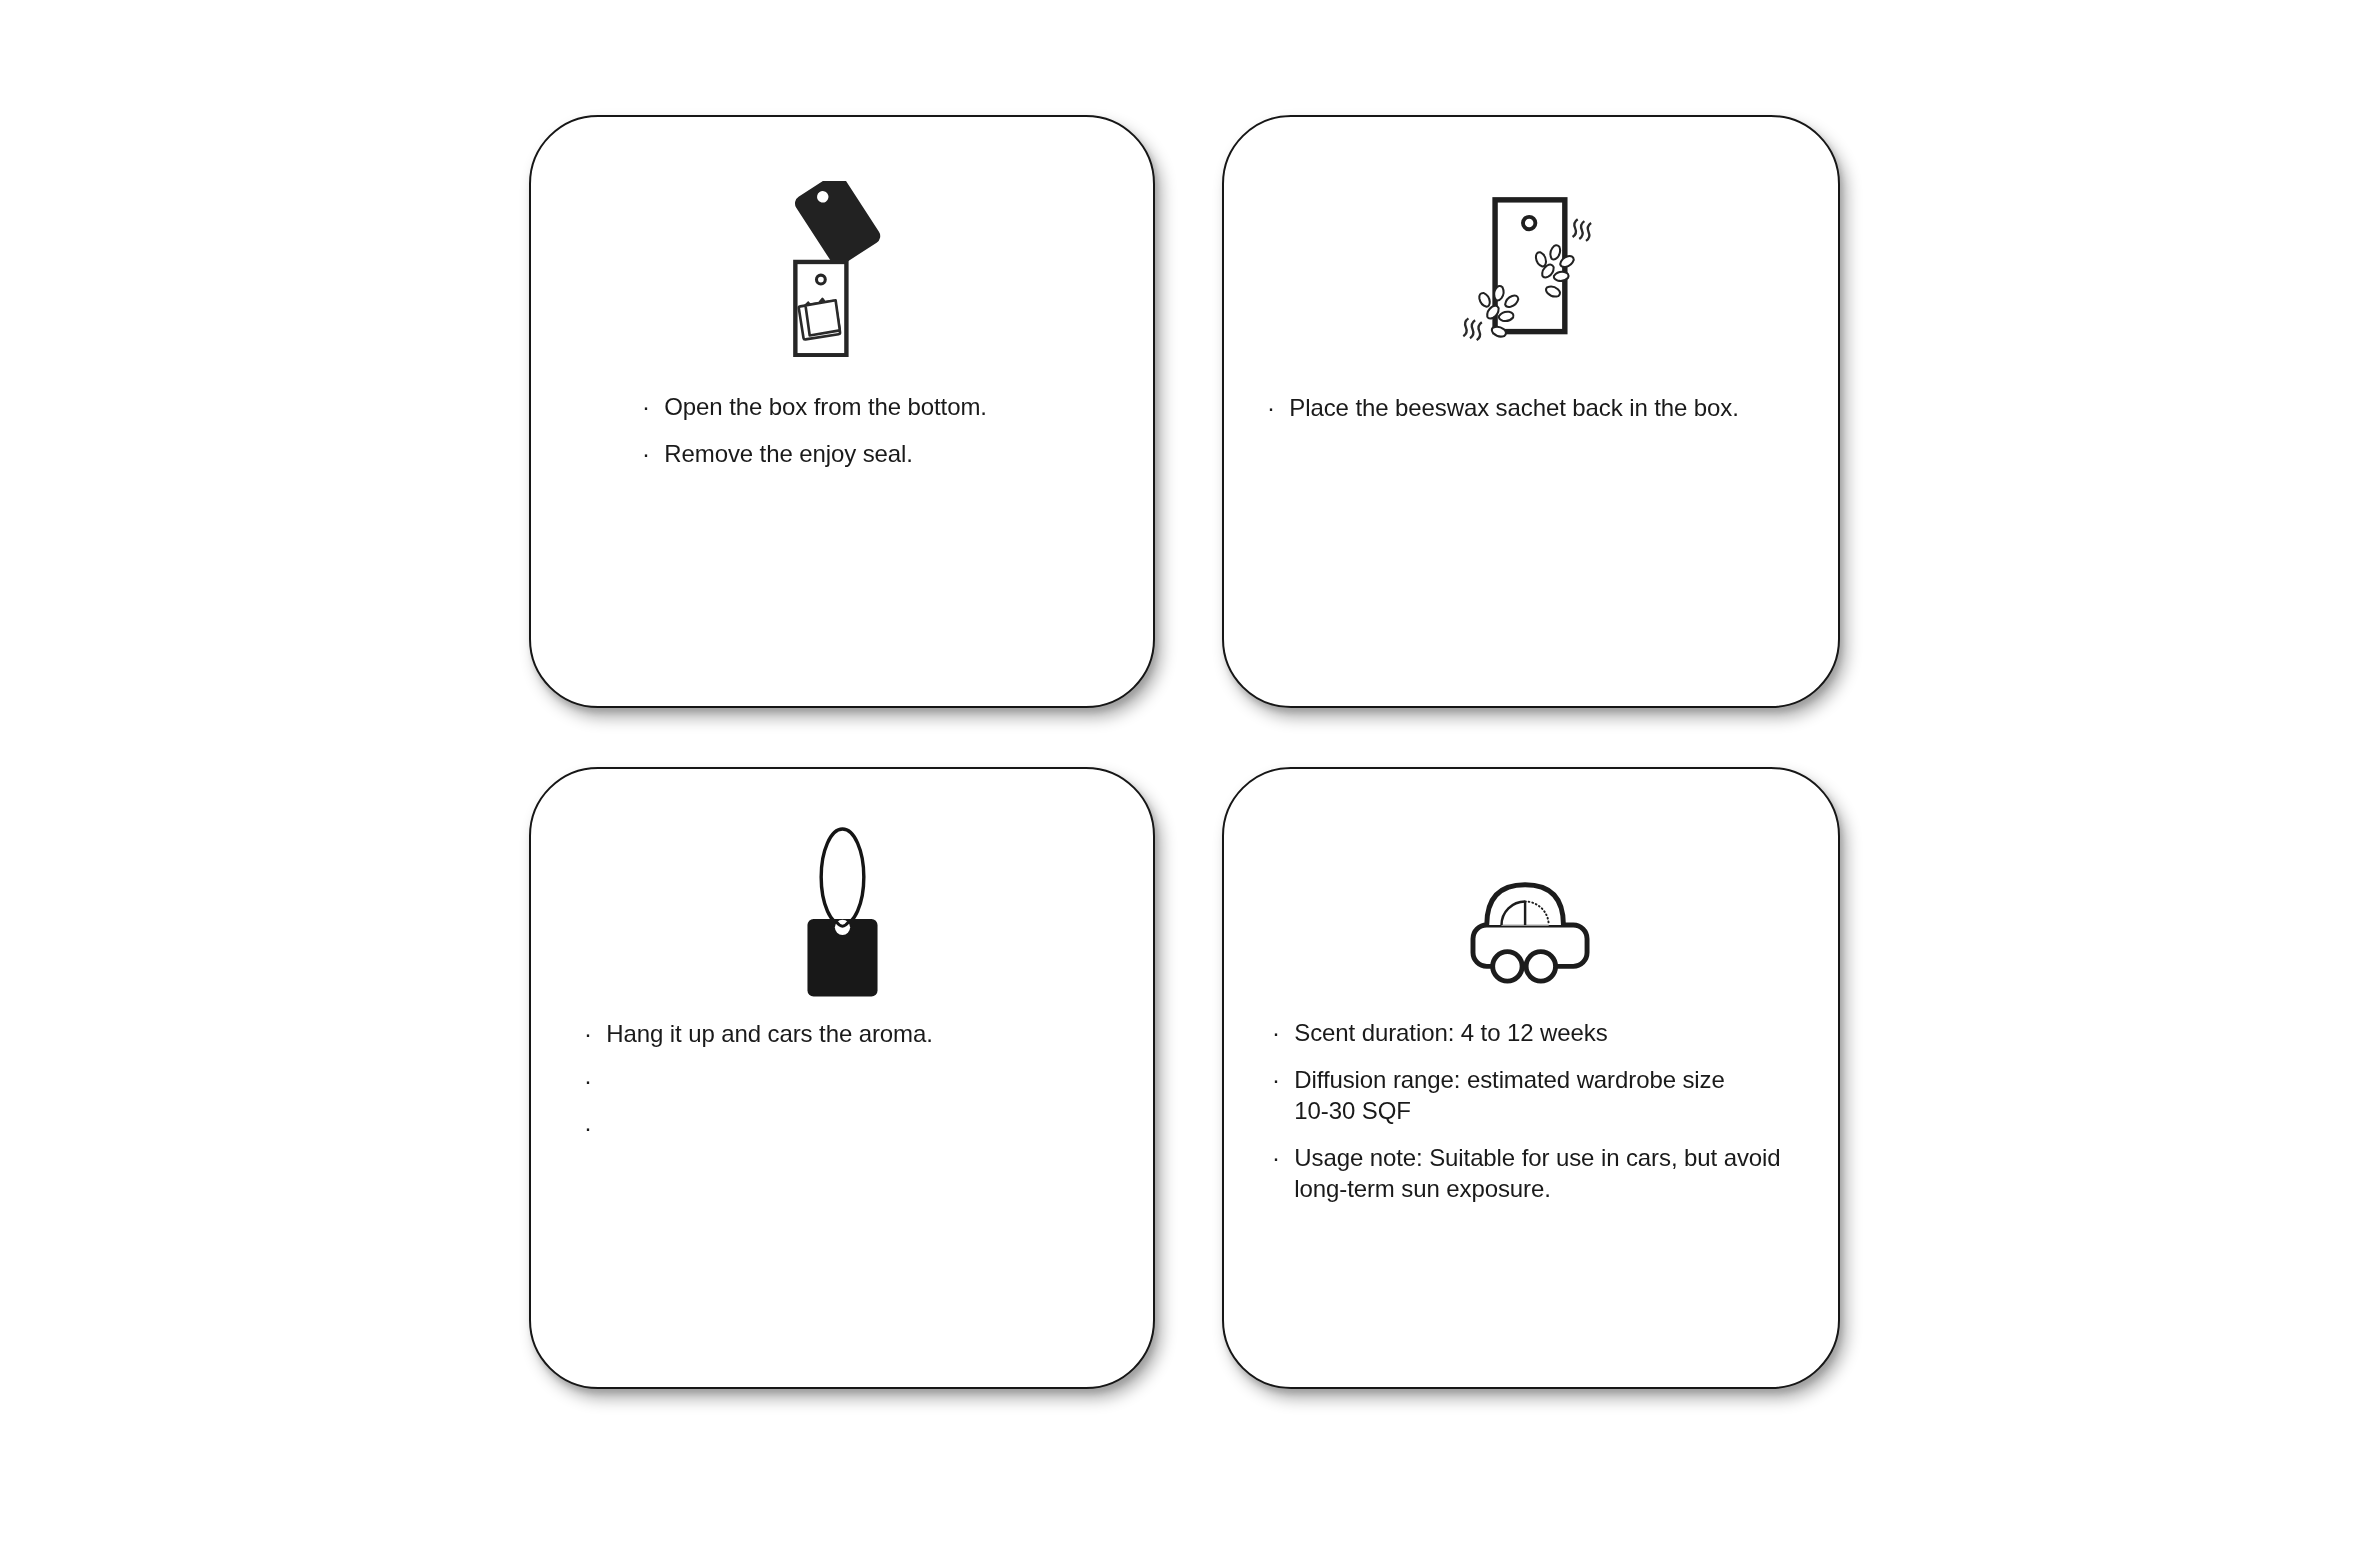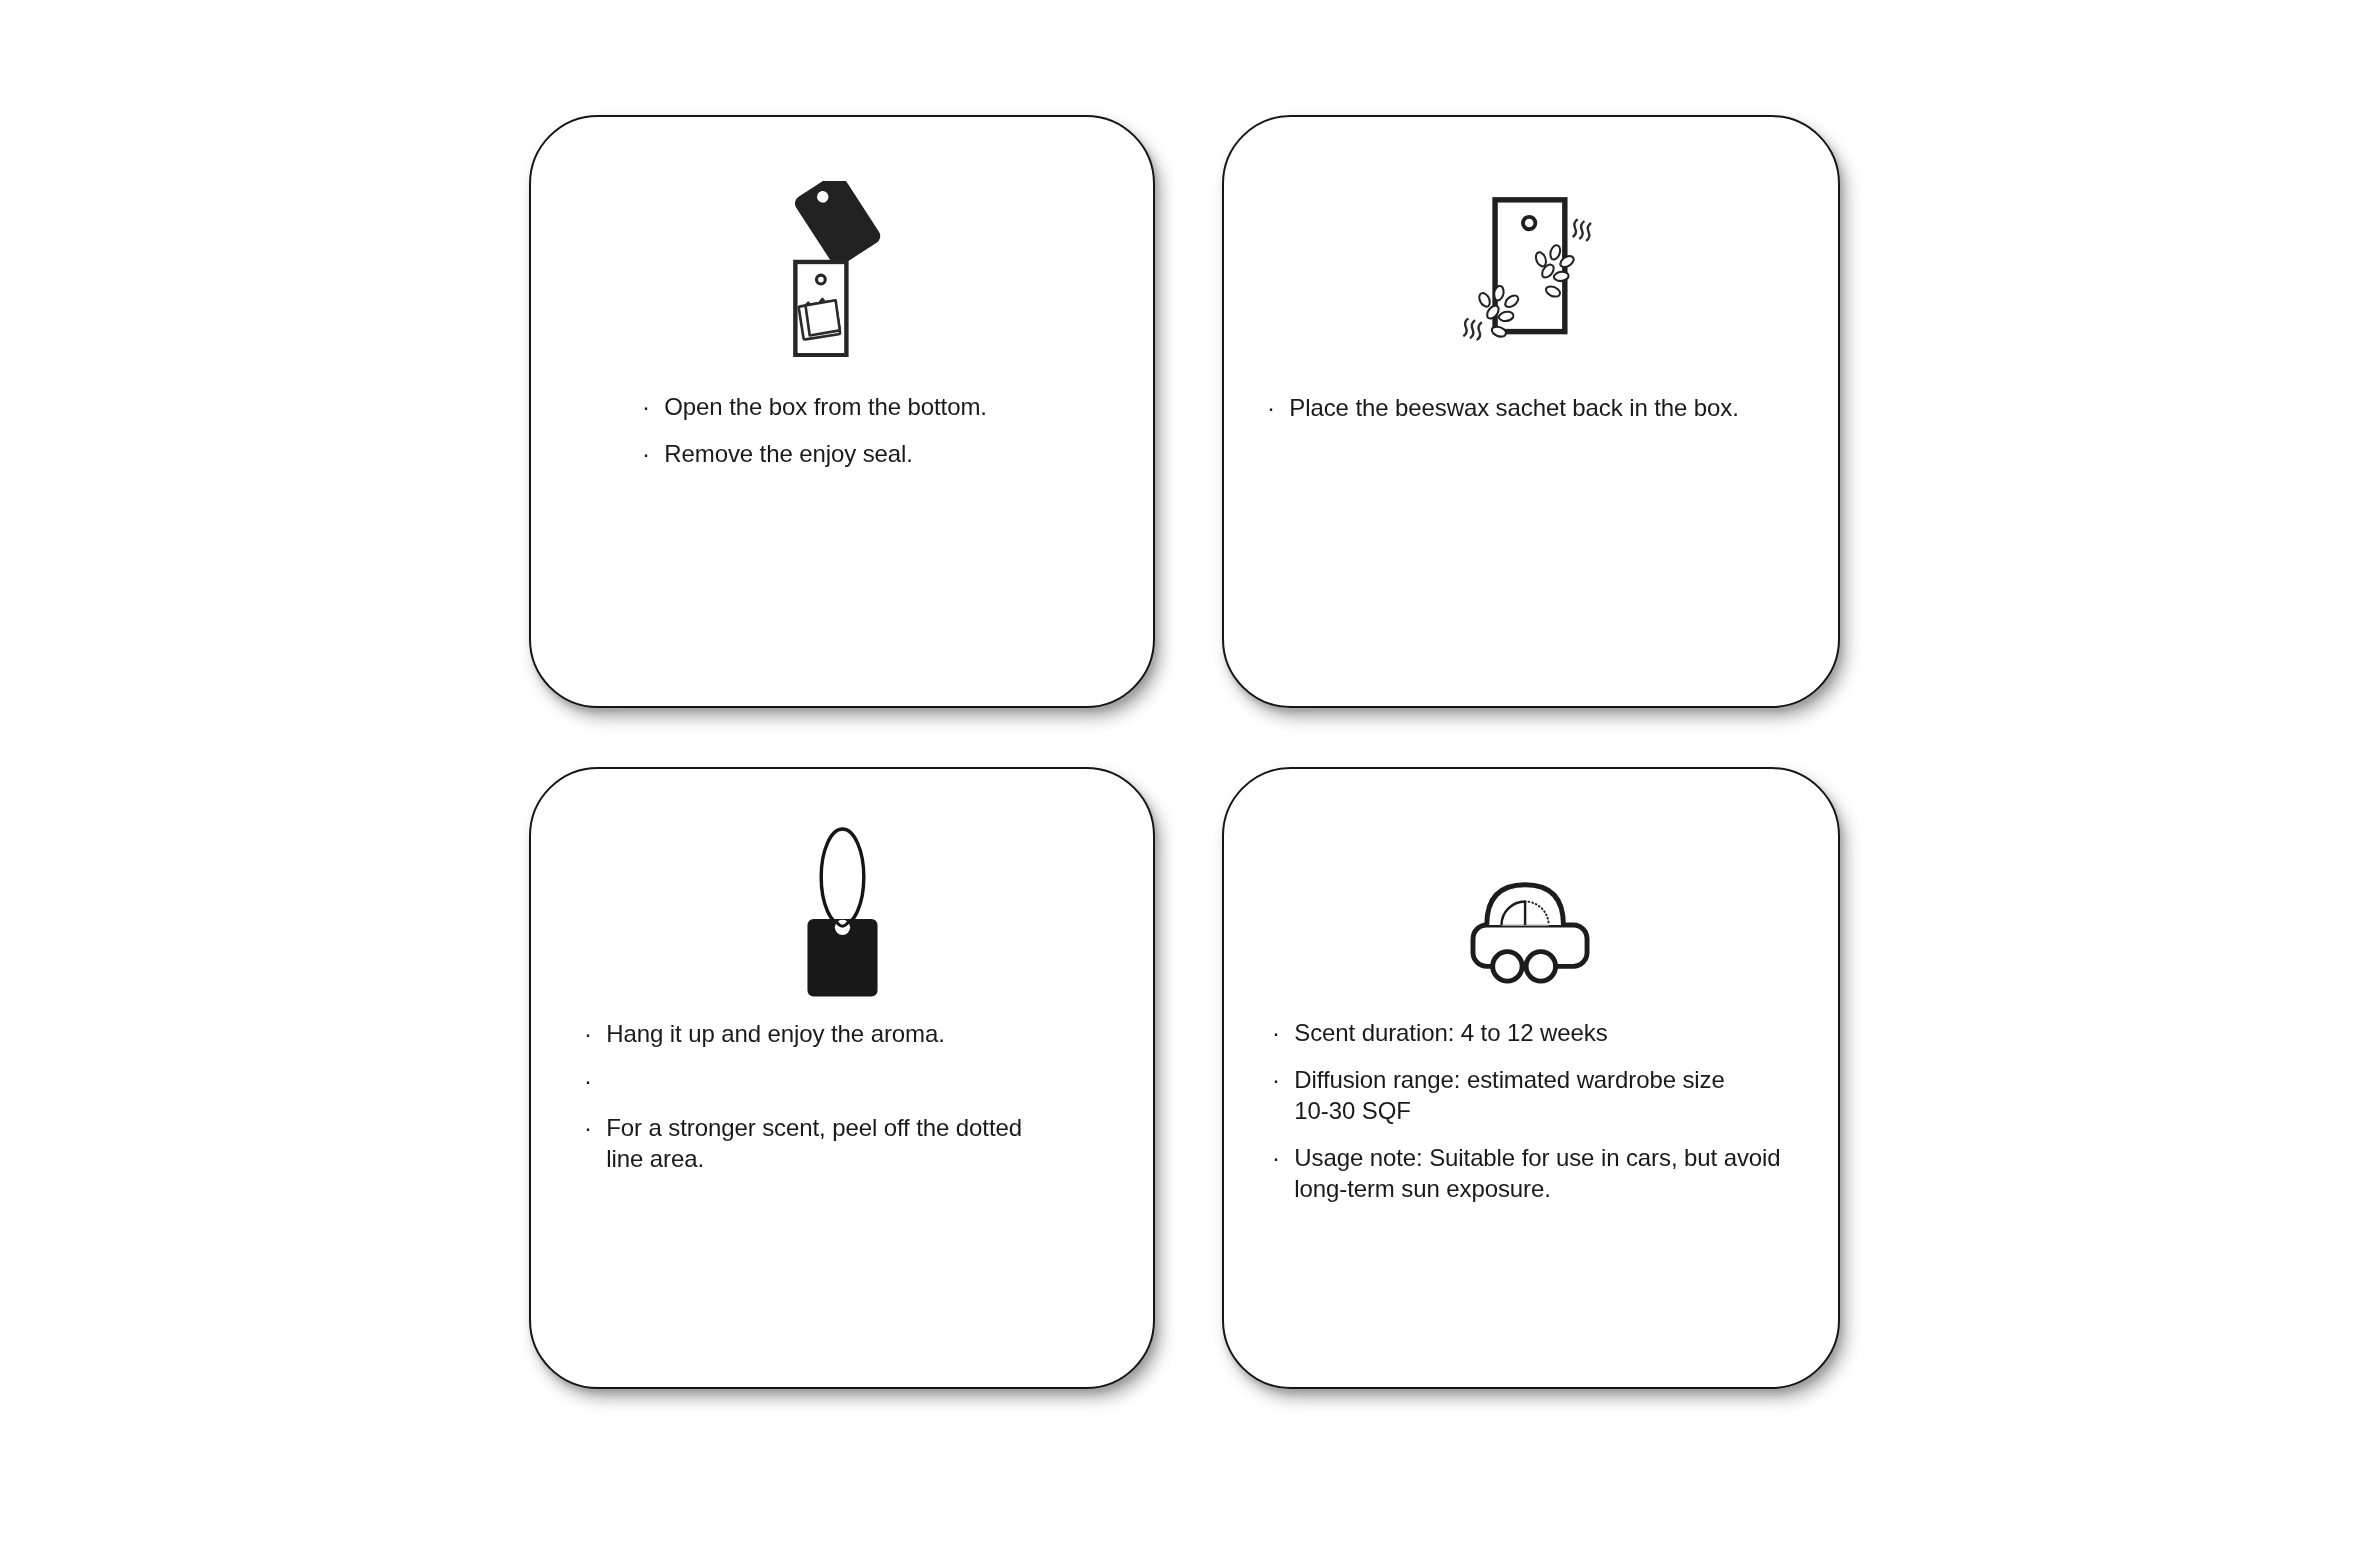--- a/index.html
+++ b/index.html
@@ -123,29 +123,27 @@
     <svg width="107" height="179" viewBox="0 0 140 235">
       <ellipse cx="70" cy="67" rx="28" ry="63" fill="none" stroke="#151515" stroke-width="4.5"></ellipse>
       <rect x="24" y="122" width="92" height="102" rx="8" fill="#181818"></rect>
       <circle cx="70" cy="133" r="10" fill="#ffffff"></circle>
       <path d="M62 126 Q70 137 78 126" fill="none" stroke="#151515" stroke-width="4"></path>
     </svg>
   </div>
   <div class="text">
     <div class="bullet">
       <span class="dot">·</span>
-      <span class="btxt">Hang it up and enjoy the aroma.</span>
+      <span class="btxt">Hang it up and cars the aroma.</span>
     </div>
     <div class="bullet">
       <span class="dot">·</span>
     </div>
     <div class="bullet">
       <span class="dot">·</span>
-      <span class="btxt">For a stronger scent, peel off the dotted
-line area.</span>
     </div>
   </div>
 </div>
 
 <div class="card" id="card-car-usage">
   <div class="icon-wrap">
     <svg width="128" height="118" viewBox="0 0 260 240">
       <rect x="12" y="112" width="232" height="84" rx="28" fill="#ffffff" stroke="#1c1c1c" stroke-width="10"></rect>
       <path d="M40 112 Q40 30 118 30 Q196 30 196 112" fill="#ffffff" stroke="#1c1c1c" stroke-width="10"></path>
       <line x1="70" y1="112" x2="166" y2="112" stroke="#c4c4c4" stroke-width="3"></line>

